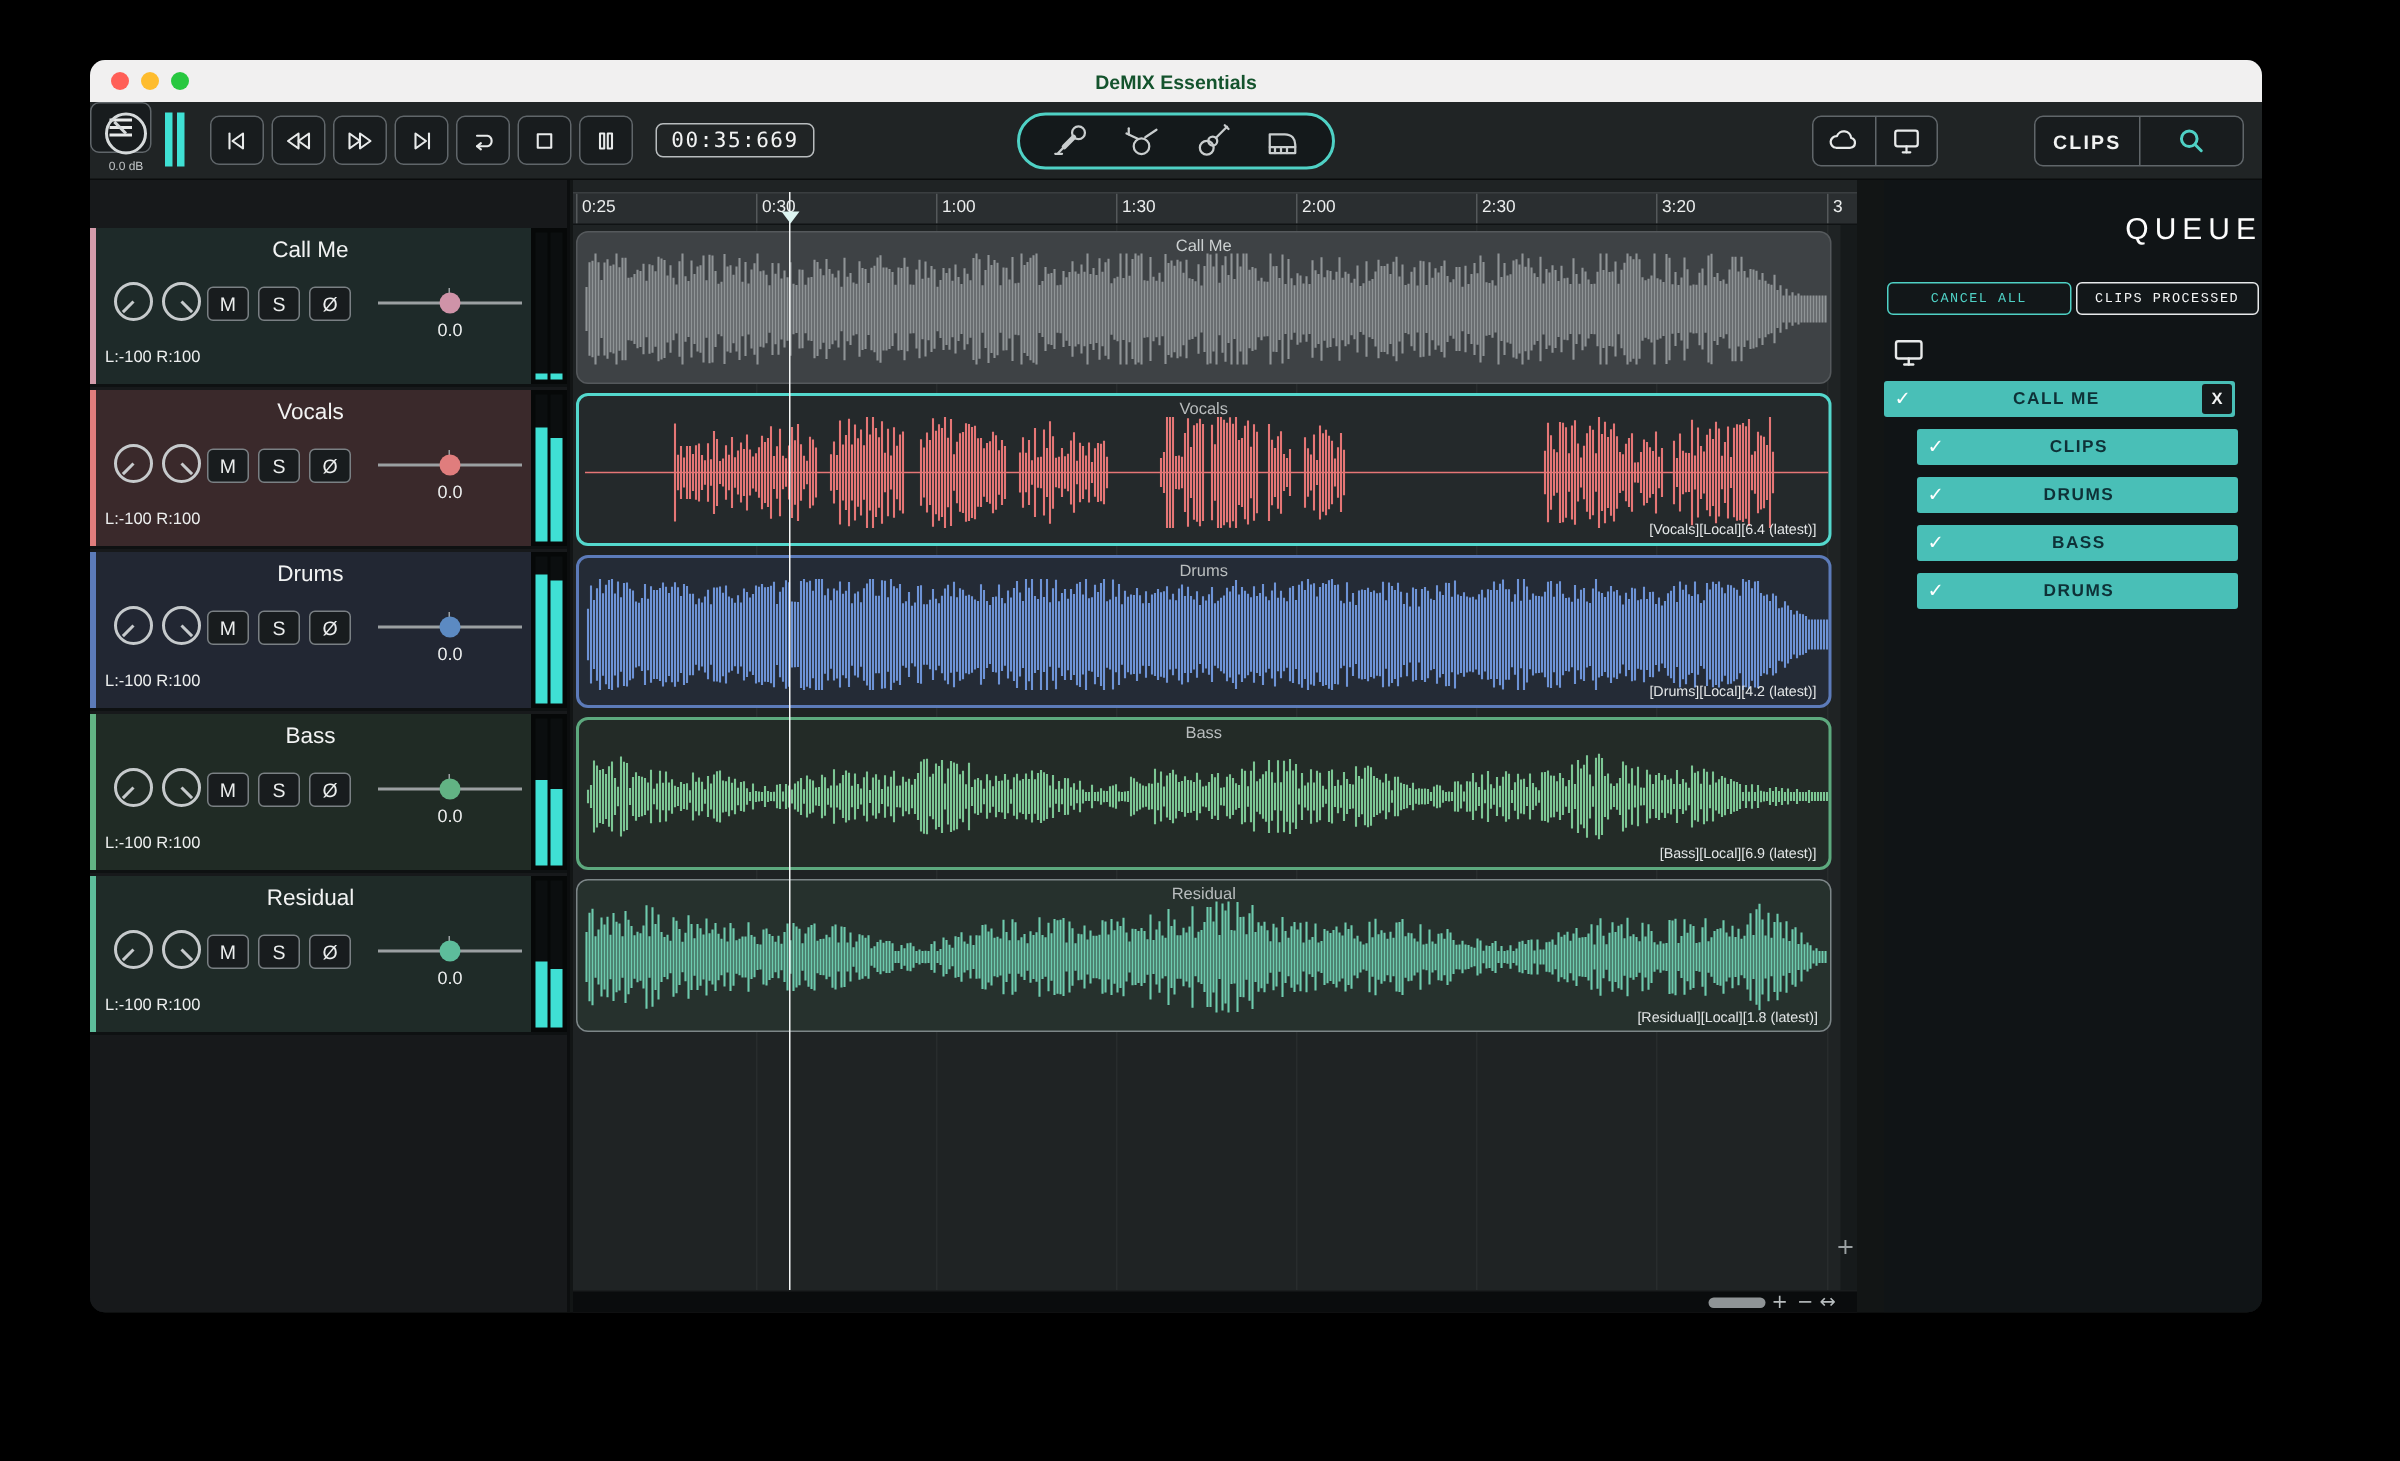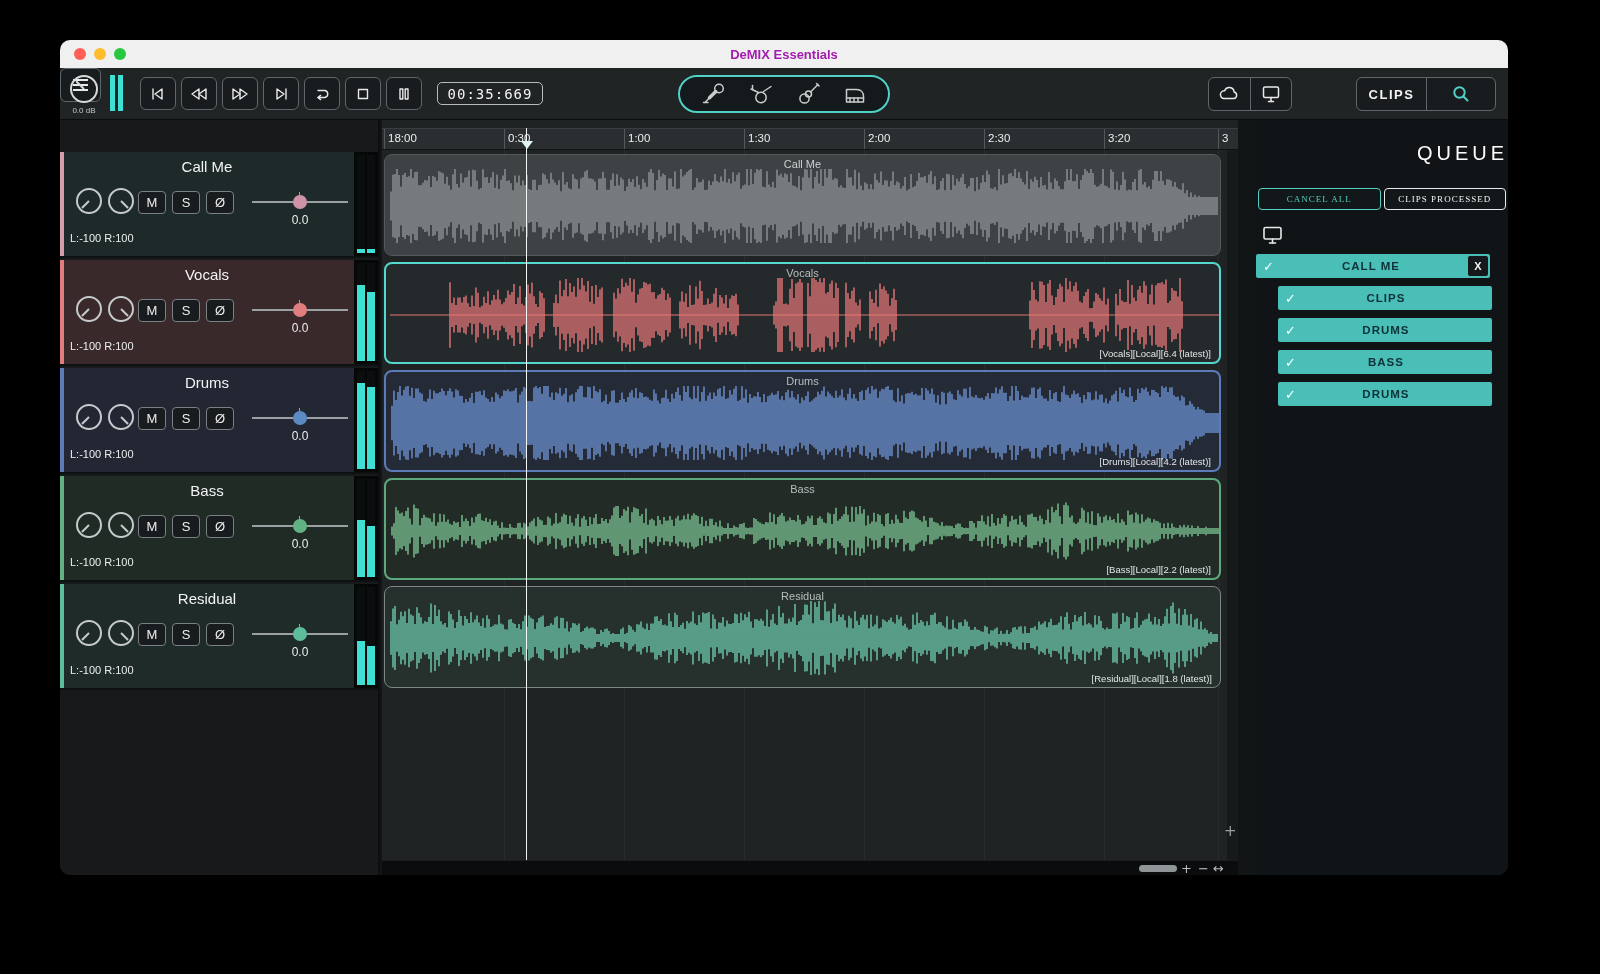--- a/index.html
+++ b/index.html
@@ -5,21 +5,21 @@
   *{margin:0;padding:0;box-sizing:border-box}
   html,body{width:1600px;height:974px;background:#000;overflow:hidden;
     font-family:"Liberation Sans",sans-serif;-webkit-font-smoothing:antialiased}
   #window{position:absolute;left:60px;top:40px;width:1448px;height:835px;
     background:#17191b;border-radius:10px;overflow:hidden;box-shadow:0 25px 70px rgba(0,0,0,.8)}
   
   #titlebar{height:28px;background:#f1f0f0;position:relative;display:flex;align-items:center;justify-content:center}
   .lights{position:absolute;left:14px;top:8px;display:flex;gap:8px}
   .light{width:12px;height:12px;border-radius:50%}
   .light.red{background:#ff5f57}.light.yellow{background:#febc2e}.light.green{background:#28c840}
-  #win-title{font-size:13px;font-weight:700;color:#a21caf}
+  #win-title{font-size:13px;font-weight:700;color:#14532d}
   
   #toolbar{position:absolute;left:0;top:28px;width:1448px;height:52px;background:#202425;border-bottom:1px solid #0a0c0d}
   #toolbar svg{display:block}
   .tb-abs{position:absolute}
   #master-knob{left:10px;top:7px;width:28px;height:28px;border:2.5px solid #d6dadb;border-radius:50%}
   #master-knob .ptr{position:absolute;left:50%;top:50%;width:2px;height:11px;margin-left:-1px;background:#d6dadb;
     transform-origin:top center;transform:rotate(135deg)}
   #master-label{left:6px;top:38px;width:36px;text-align:center;font-size:8px;color:#c3c7c9}
   #master-meter{left:50px;top:7px;height:36px;display:flex;gap:3px;align-items:flex-end}
   #master-meter i{display:block;width:5px;height:100%;background:#3fe0d4}
@@ -87,21 +87,21 @@
   #v-strip{position:absolute;left:845px;top:30px;width:11px;height:710px;background:#161a1b;z-index:1}
   #v-zoom{position:absolute;left:842px;top:702px;font-size:15px;color:#9aa0a2;z-index:3;font-family:"DejaVu Sans",sans-serif}
   #h-scroll{position:absolute;left:0;top:740px;width:856px;height:15px;background:#0a0c0d;border-top:1px solid #1a1d1e;z-index:5}
   #h-thumb{position:absolute;left:757px;top:4px;width:38px;height:7px;border-radius:3.5px;background:#8f9496}
   .zoom-ctl{position:absolute;top:0px;font-size:13px;color:#b8bdbf;font-family:"DejaVu Sans",sans-serif}
   #zoom-in{left:799px}#zoom-out{left:816px}#zoom-fit{left:831px}
   
   #queue-title{position:absolute;left:0;right:0;top:22px;text-align:right;font-size:20px;letter-spacing:4px;color:#fdfdfd}
   #queue-btns{position:absolute;left:2px;top:68px;width:248px;display:flex;gap:3px}
   .q-btn{flex:1;height:22px;background:#121719;border-radius:4px;font-size:9px;letter-spacing:1px;
-    display:flex;align-items:center;justify-content:center;font-family:Liberation Serif, serif}
+    display:flex;align-items:center;justify-content:center;font-family:Liberation Mono, monospace}
   #cancel-all{border:1px solid #4fd1c5;color:#4fd1c5}
   #clear-processed{border:1px solid #e8eaeb;color:#f4f5f5}
   #queue-monitor{position:absolute;left:4px;top:104px}
   #queue-monitor svg{stroke:#e8eaea;fill:none;stroke-width:1.6;stroke-linecap:round}
   .q-row{position:absolute;height:24px;background:#49bfb7;border-radius:2px;display:flex;align-items:center}
   #q-job{left:0;top:134px;width:234px}
   .q-check{color:#fff;font-size:13px;font-weight:700;margin-left:7px;font-family:"DejaVu Sans",sans-serif}
   .q-label{flex:1;text-align:center;color:#0e3137;font-weight:700;font-size:11.5px;letter-spacing:1px}
   .q-x{width:20px;height:20px;margin-right:2px;background:#15191b;border-radius:2px;color:#f2f3f3;
     font-size:11px;font-weight:700;display:flex;align-items:center;justify-content:center}
@@ -386,21 +386,21 @@
       <div class="m-bar">
               <div class="m-fill" style="height: 40%;"></div>
             </div>
     </div>
   </div>
       </div>
 
     <div id="wave-area">
       <div id="ruler">
           <div class="tick" style="left: 2px;">
-            <span>18:00</span>
+            <span>0:25</span>
           </div>
           <div class="tick" style="left: 122px;">
             <span>0:30</span>
           </div>
           <div class="tick" style="left: 242px;">
             <span>1:00</span>
           </div>
           <div class="tick" style="left: 362px;">
             <span>1:30</span>
           </div>
@@ -447,21 +447,21 @@
     <svg class="wave" viewBox="0 0 829 76" width="829" height="76">
               <path d="M2 20.8V55.2M4 5.4V70.6M6 15.0V61.0M8 7.1V68.9M10 1.0V75.0M12 10.5V65.5M14 4.8V71.2M16 1.6V74.4M18 1.0V75.0M20 10.7V65.3M22 2.7V73.3M24 13.1V62.9M26 3.6V72.4M28 3.4V72.6M30 7.5V68.5M32 8.7V67.3M34 16.0V60.0M36 16.8V59.2M38 13.6V62.4M40 4.4V71.6M42 14.1V61.9M44 5.8V70.2M46 8.3V67.7M48 8.3V67.7M50 7.0V69.0M52 3.4V72.6M54 6.1V69.9M56 10.3V65.7M58 6.1V69.9M60 3.2V72.8M62 6.5V69.5M64 12.4V63.6M66 4.3V71.7M68 5.6V70.4M70 10.8V65.2M72 10.9V65.1M74 17.8V58.2M76 14.0V62.0M78 16.7V59.3M80 12.7V63.3M82 8.1V67.9M84 17.9V58.1M86 6.7V69.3M88 6.7V69.3M90 6.0V70.0M92 10.1V65.9M94 5.3V70.7M96 12.6V63.4M98 13.9V62.1M100 16.8V59.2M102 11.9V64.1M104 16.7V59.3M106 7.4V68.6M108 9.6V66.4M110 13.3V62.7M112 11.0V65.0M114 5.3V70.7M116 6.1V69.9M118 4.3V71.7M120 6.5V69.5M122 6.3V69.7M124 5.5V70.5M126 2.9V73.1M128 17.6V58.4M130 9.5V66.5M132 6.5V69.5M134 1.9V74.1M136 3.2V72.8M138 16.0V60.0M140 16.1V59.9M142 16.3V59.7M144 2.4V73.6M146 1.0V75.0M148 3.2V72.8M150 2.1V73.9M152 8.8V67.2M154 1.0V75.0M156 1.0V75.0M158 1.0V75.0M160 11.9V64.1M162 7.4V68.6M164 15.1V60.9M166 7.3V68.7M168 8.6V67.4M170 2.7V73.3M172 10.8V65.2M174 8.8V67.2M176 3.0V73.0M178 17.2V58.8M180 10.6V65.4M182 9.3V66.7M184 16.5V59.5M186 7.2V68.8M188 4.0V72.0M190 1.0V75.0M192 1.0V75.0M194 12.2V63.8M196 12.2V63.8M198 1.8V74.2M200 2.2V73.8M202 13.2V62.8M204 1.0V75.0M206 5.9V70.1M208 7.2V68.8M210 4.3V71.7M212 17.2V58.8M214 15.8V60.2M216 9.7V66.3M218 18.9V57.1M220 16.7V59.3M222 5.7V70.3M224 5.2V70.8M226 17.8V58.2M228 17.8V58.2M230 14.9V61.1M232 7.6V68.4M234 14.1V61.9M236 17.1V58.9M238 12.1V63.9M240 7.4V68.6M242 4.9V71.1M244 12.5V63.5M246 2.9V73.1M248 13.2V62.8M250 7.2V68.8M252 8.1V67.9M254 12.1V63.9M256 11.5V64.5M258 12.5V63.5M260 14.7V61.3M262 15.7V60.3M264 4.5V71.5M266 8.4V67.6M268 15.6V60.4M270 18.4V57.6M272 13.0V63.0M274 12.6V63.4M276 4.7V71.3M278 13.7V62.3M280 17.1V58.9M282 8.7V67.3M284 13.4V62.6M286 7.0V69.0M288 2.4V73.6M290 10.0V66.0M292 15.7V60.3M294 1.0V75.0M296 6.9V69.1M298 1.0V75.0M300 12.4V63.6M302 14.3V61.7M304 1.0V75.0M306 13.0V63.0M308 1.0V75.0M310 16.5V59.5M312 7.1V68.9M314 1.5V74.5M316 15.8V60.2M318 10.4V65.6M320 7.6V68.4M322 14.1V61.9M324 7.6V68.4M326 11.0V65.0M328 4.2V71.8M330 3.0V73.0M332 11.3V64.7M334 1.0V75.0M336 13.9V62.1M338 13.1V62.9M340 4.9V71.1M342 9.6V66.4M344 3.7V72.3M346 1.0V75.0M348 15.9V60.1M350 14.7V61.3M352 1.3V74.7M354 12.9V63.1M356 4.3V71.7M358 17.8V58.2M360 8.9V67.1M362 12.9V63.1M364 11.3V64.7M366 11.6V64.4M368 7.0V69.0M370 11.9V64.1M372 17.2V58.8M374 9.1V66.9M376 17.0V59.0M378 11.3V64.7M380 10.3V65.7M382 7.7V68.3M384 9.9V66.1M386 9.2V66.8M388 5.9V70.1M390 14.6V61.4M392 10.9V65.1M394 15.2V60.8M396 7.3V68.7M398 4.7V71.3M400 12.4V63.6M402 6.1V69.9M404 12.3V63.7M406 14.6V61.4M408 9.2V66.8M410 18.3V57.7M412 12.5V63.5M414 15.3V60.7M416 11.1V64.9M418 6.4V69.6M420 17.1V58.9M422 15.5V60.5M424 13.5V62.5M426 12.0V64.0M428 6.8V69.2M430 9.4V66.6M432 5.7V70.3M434 1.6V74.4M436 11.4V64.6M438 6.4V69.6M440 8.8V67.2M442 10.9V65.1M444 13.1V62.9M446 5.8V70.2M448 12.4V63.6M450 10.4V65.6M452 4.3V71.7M454 12.6V63.4M456 15.2V60.8M458 8.7V67.3M460 3.3V72.7M462 13.5V62.5M464 8.9V67.1M466 13.5V62.5M468 15.9V60.1M470 6.9V69.1M472 5.6V70.4M474 15.0V61.0M476 4.9V71.1M478 2.5V73.5M480 8.4V67.6M482 1.0V75.0M484 4.7V71.3M486 3.8V72.2M488 12.7V63.3M490 6.3V69.7M492 3.7V72.3M494 4.3V71.7M496 1.9V74.1M498 1.0V75.0M500 5.0V71.0M502 4.7V71.3M504 15.5V60.5M506 17.2V58.8M508 3.2V72.8M510 16.2V59.8M512 10.3V65.7M514 18.4V57.6M516 8.7V67.3M518 8.0V68.0M520 8.3V67.7M522 6.8V69.2M524 9.7V66.3M526 8.7V67.3M528 10.5V65.5M530 10.2V65.8M532 2.9V73.1M534 15.1V60.9M536 3.3V72.7M538 5.6V70.4M540 8.4V67.6M542 3.5V72.5M544 9.5V66.5M546 17.6V58.4M548 10.2V65.8M550 19.4V56.6M552 6.7V69.3M554 7.7V68.3M556 19.3V56.7M558 7.7V68.3M560 6.4V69.6M562 8.9V67.1M564 14.2V61.8M566 15.0V61.0M568 5.2V70.8M570 9.4V66.6M572 11.6V64.4M574 3.5V72.5M576 3.7V72.3M578 12.9V63.1M580 2.0V74.0M582 11.4V64.6M584 12.4V63.6M586 9.9V66.1M588 12.7V63.3M590 13.3V62.7M592 12.8V63.2M594 14.7V61.3M596 11.2V64.8M598 8.1V67.9M600 13.4V62.6M602 7.9V68.1M604 8.3V67.7M606 2.6V73.4M608 8.4V67.6M610 4.2V71.8M612 1.3V74.7M614 7.8V68.2M616 7.8V68.2M618 16.1V59.9M620 11.1V64.9M622 1.0V75.0M624 15.5V60.5M626 1.0V75.0M628 6.0V70.0M630 14.9V61.1M632 10.6V65.4M634 12.2V63.8M636 12.3V63.7M638 12.6V63.4M640 9.5V66.5M642 2.8V73.2M644 2.4V73.6M646 12.9V63.1M648 4.2V71.8M650 2.5V73.5M652 10.8V65.2M654 13.6V62.4M656 13.4V62.6M658 16.1V59.9M660 5.0V71.0M662 14.1V61.9M664 8.2V67.8M666 7.0V69.0M668 16.0V60.0M670 17.0V59.0M672 7.3V68.7M674 1.0V75.0M676 9.4V66.6M678 10.3V65.7M680 13.0V63.0M682 9.3V66.7M684 5.6V70.4M686 9.3V66.7M688 8.3V67.7M690 12.0V64.0M692 18.0V58.0M694 10.1V65.9M696 14.3V61.7M698 6.9V69.1M700 7.4V68.6M702 15.2V60.8M704 14.5V61.5M706 6.2V69.8M708 14.4V61.6M710 9.7V66.3M712 9.5V66.5M714 17.6V58.4M716 13.4V62.6M718 18.6V57.4M720 15.6V60.4M722 10.5V65.5M724 8.9V67.1M726 5.7V70.3M728 16.4V59.6M730 2.6V73.4M732 8.1V67.9M734 4.8V71.2M736 11.2V64.8M738 12.3V63.7M740 2.6V73.4M742 11.1V64.9M744 17.0V59.0M746 15.1V60.9M748 3.7V72.3M750 8.0V68.0M752 2.9V73.1M754 4.4V71.6M756 2.6V73.4M758 6.7V69.3M760 10.5V65.5M762 4.8V71.2M764 5.1V70.9M766 6.9V69.1M768 8.1V67.9M770 12.1V63.9M772 1.0V75.0M774 2.9V73.1M776 1.7V74.3M778 7.1V68.9M780 2.6V73.4M782 2.3V73.7M784 10.3V65.7M786 12.1V63.9M788 11.4V64.6M790 15.6V60.4M792 10.6V65.4M794 12.2V63.8M796 20.5V55.5M798 20.0V56.0M800 15.9V60.1M802 18.7V57.3M804 21.6V54.4M806 24.6V51.4M808 22.1V53.9M810 24.2V51.8M812 24.5V51.5M814 25.6V50.4M816 28.0V48.0M818 28.0V48.0M820 28.0V48.0M822 28.0V48.0M824 28.0V48.0M826 28.0V48.0M828 28.0V48.0" stroke="#6d93d6" stroke-width="1.4" fill="none"></path>
             </svg>
     <div class="clip-tag">[Drums][Local][4.2 (latest)]</div>
   </div>
           <div class="clip" style="top: 358px; background: rgb(35, 43, 39); border-color: rgb(93, 169, 126); border-width: 2px; --ttl: #b9bdbe;">
     <div class="clip-title">Bass</div>
     <svg class="wave" viewBox="0 0 829 76" width="829" height="76">
               <path d="M2 33.5V42.5M4 30.3V45.7M6 14.0V62.0M8 17.4V58.6M10 20.4V55.6M12 19.6V56.4M14 23.0V53.0M16 17.9V58.1M18 14.6V61.4M20 25.6V50.4M22 31.5V44.5M24 11.4V64.6M26 14.9V61.1M28 15.7V60.3M30 32.3V43.7M32 25.0V51.0M34 21.8V54.2M36 24.3V51.7M38 24.8V51.2M40 25.6V50.4M42 28.7V47.3M44 20.2V55.8M46 32.8V43.2M48 29.3V46.7M50 20.8V55.2M52 28.8V47.2M54 21.4V54.6M56 28.7V47.3M58 26.5V49.5M60 30.8V45.2M62 31.7V44.3M64 28.3V47.7M66 29.7V46.3M68 29.1V46.9M70 33.9V42.1M72 22.0V54.0M74 28.2V47.8M76 25.4V50.6M78 28.1V47.9M80 33.1V42.9M82 24.4V51.6M84 29.4V46.6M86 23.4V52.6M88 21.1V54.9M90 20.6V55.4M92 27.3V48.7M94 27.9V48.1M96 24.8V51.2M98 28.9V47.1M100 26.2V49.8M102 32.1V43.9M104 28.4V47.6M106 27.8V48.2M108 32.5V43.5M110 35.0V41.0M112 29.3V46.7M114 34.4V41.6M116 34.7V41.3M118 35.0V41.0M120 31.0V45.0M122 34.3V41.7M124 35.0V41.0M126 34.8V41.2M128 30.1V45.9M130 29.7V46.3M132 34.6V41.4M134 29.7V46.3M136 30.7V45.3M138 33.4V42.6M140 29.4V46.6M142 27.8V48.2M144 25.6V50.4M146 33.2V42.8M148 24.0V52.0M150 26.5V49.5M152 27.4V48.6M154 32.0V44.0M156 31.7V44.3M158 23.5V52.5M160 25.2V50.8M162 32.5V43.5M164 30.6V45.4M166 19.9V56.1M168 30.6V45.4M170 29.2V46.8M172 23.6V52.4M174 20.7V55.3M176 22.1V53.9M178 30.9V45.1M180 22.7V53.3M182 29.6V46.4M184 32.7V43.3M186 25.2V50.8M188 21.3V54.7M190 33.7V42.3M192 25.3V50.7M194 23.1V52.9M196 26.8V49.2M198 33.0V43.0M200 23.9V52.1M202 31.3V44.7M204 24.8V51.2M206 20.9V55.1M208 30.9V45.1M210 30.7V45.3M212 24.9V51.1M214 28.1V47.9M216 26.1V49.9M218 30.1V45.9M220 26.3V49.7M222 22.4V53.6M224 14.6V61.4M226 13.1V62.9M228 12.9V63.1M230 24.9V51.1M232 22.8V53.2M234 16.0V60.0M236 17.7V58.3M238 13.7V62.3M240 29.4V46.6M242 19.3V56.7M244 14.3V61.7M246 15.3V60.7M248 16.1V59.9M250 23.1V52.9M252 20.9V55.1M254 29.9V46.1M256 15.5V60.5M258 31.7V44.3M260 26.7V49.3M262 25.6V50.4M264 27.2V48.8M266 32.8V43.2M268 23.1V52.9M270 27.1V48.9M272 31.2V44.8M274 24.1V51.9M276 27.7V48.3M278 27.4V48.6M280 23.0V53.0M282 26.8V49.2M284 33.1V42.9M286 25.2V50.8M288 22.8V53.2M290 27.4V48.6M292 26.4V49.6M294 22.6V53.4M296 26.3V49.7M298 20.7V55.3M300 26.5V49.5M302 22.4V53.6M304 20.3V55.7M306 21.9V54.1M308 23.0V53.0M310 30.7V45.3M312 23.7V52.3M314 33.2V42.8M316 27.7V48.3M318 32.9V43.1M320 25.7V50.3M322 25.8V50.2M324 31.9V44.1M326 29.2V46.8M328 33.5V42.5M330 27.5V48.5M332 33.4V42.6M334 35.0V41.0M336 35.0V41.0M338 30.2V45.8M340 35.0V41.0M342 34.9V41.1M344 32.5V43.5M346 34.1V41.9M348 34.4V41.6M350 31.1V44.9M352 30.7V45.3M354 29.8V46.2M356 34.6V41.4M358 35.0V41.0M360 34.6V41.4M362 34.4V41.6M364 24.9V51.1M366 25.9V50.1M368 28.2V47.8M370 29.4V46.6M372 30.7V45.3M374 31.2V44.8M376 29.1V46.9M378 29.5V46.5M380 19.5V56.5M382 28.9V47.1M384 21.3V54.7M386 31.3V44.7M388 24.0V52.0M390 22.3V53.7M392 20.1V55.9M394 23.3V52.7M396 28.4V47.6M398 27.6V48.4M400 24.5V51.5M402 27.0V49.0M404 27.1V48.9M406 28.4V47.6M408 22.1V53.9M410 26.8V49.2M412 31.4V44.6M414 30.9V45.1M416 28.4V47.6M418 23.0V53.0M420 25.2V50.8M422 22.4V53.6M424 32.1V43.9M426 31.9V44.1M428 24.9V51.1M430 23.2V52.8M432 25.7V50.3M434 29.2V46.8M436 30.3V45.7M438 19.5V56.5M440 20.8V55.2M442 31.1V44.9M444 20.9V55.1M446 14.7V61.3M448 27.8V48.2M450 26.1V49.9M452 23.2V52.8M454 21.1V54.9M456 13.6V62.4M458 21.8V54.2M460 28.9V47.1M462 13.8V62.2M464 28.5V47.5M466 14.1V61.9M468 21.2V54.8M470 13.0V63.0M472 20.6V55.4M474 16.3V59.7M476 32.6V43.4M478 22.4V53.6M480 30.7V45.3M482 28.6V47.4M484 19.8V56.2M486 28.7V47.3M488 20.9V55.1M490 22.2V53.8M492 30.9V45.1M494 33.2V42.8M496 21.0V55.0M498 20.0V56.0M500 31.0V45.0M502 26.8V49.2M504 30.5V45.5M506 21.7V54.3M508 26.3V49.7M510 29.7V46.3M512 30.0V46.0M514 17.8V58.2M516 24.4V51.6M518 26.1V49.9M520 18.8V57.2M522 17.5V58.5M524 18.5V57.5M526 24.4V51.6M528 25.6V50.4M530 26.9V49.1M532 28.7V47.3M534 22.9V53.1M536 27.5V48.5M538 33.9V42.1M540 24.8V51.2M542 24.8V51.2M544 28.8V47.2M546 29.6V46.4M548 30.2V45.8M550 32.4V43.6M552 28.9V47.1M554 33.2V42.8M556 32.5V43.5M558 32.8V43.2M560 32.7V43.3M562 33.0V43.0M564 35.0V41.0M566 31.4V44.6M568 30.2V45.8M570 30.7V45.3M572 33.9V42.1M574 35.0V41.0M576 34.7V41.3M578 35.0V41.0M580 28.0V48.0M582 27.9V48.1M584 30.0V46.0M586 34.6V41.4M588 27.9V48.1M590 28.0V48.0M592 22.3V53.7M594 28.5V47.5M596 31.6V44.4M598 23.3V52.7M600 33.5V42.5M602 21.0V55.0M604 29.9V46.1M606 32.5V43.5M608 25.0V51.0M610 30.8V45.2M612 24.9V51.1M614 21.2V54.8M616 22.8V53.2M618 33.7V42.3M620 28.5V47.5M622 22.8V53.2M624 26.7V49.3M626 26.1V49.9M628 31.6V44.4M630 22.6V53.4M632 29.0V47.0M634 31.8V44.2M636 33.8V42.2M638 21.8V54.2M640 21.6V54.4M642 20.6V55.4M644 24.0V52.0M646 24.1V51.9M648 27.8V48.2M650 22.4V53.6M652 25.7V50.3M654 31.2V44.8M656 27.0V49.0M658 16.6V59.4M660 29.7V46.3M662 13.7V62.3M664 19.3V56.7M666 16.9V59.1M668 10.5V65.5M670 23.3V52.7M672 31.1V44.9M674 12.1V63.9M676 9.5V66.5M678 12.4V63.6M680 24.4V51.6M682 22.6V53.4M684 29.4V46.6M686 31.0V45.0M688 29.2V46.8M690 25.7V50.3M692 14.7V61.3M694 17.2V58.8M696 29.4V46.6M698 19.2V56.8M700 30.7V45.3M702 18.2V57.8M704 32.0V44.0M706 32.2V43.8M708 20.2V55.8M710 23.4V52.6M712 29.7V46.3M714 23.7V52.3M716 22.3V53.7M718 27.2V48.8M720 23.6V52.4M722 26.9V49.1M724 26.0V50.0M726 29.6V46.4M728 20.4V55.6M730 29.7V46.3M732 26.3V49.7M734 28.6V47.4M736 32.1V43.9M738 17.4V58.6M740 22.1V53.9M742 21.2V54.8M744 29.5V46.5M746 19.5V56.5M748 21.5V54.5M750 30.2V45.8M752 21.3V54.7M754 28.7V47.3M756 26.5V49.5M758 24.4V51.6M760 25.5V50.5M762 29.6V46.4M764 26.3V49.7M766 27.8V48.2M768 28.3V47.7M770 29.7V46.3M772 35.0V41.0M774 30.4V45.6M776 34.9V41.1M778 29.8V46.2M780 35.0V41.0M782 30.4V45.6M784 34.1V41.9M786 34.7V41.3M788 35.0V41.0M790 32.3V43.7M792 34.3V41.7M794 31.7V44.3M796 34.3V41.7M798 32.3V43.7M800 35.0V41.0M802 32.6V43.4M804 35.0V41.0M806 35.0V41.0M808 33.0V43.0M810 35.0V41.0M812 35.0V41.0M814 35.0V41.0M816 33.7V42.3M818 35.0V41.0M820 35.0V41.0M822 35.0V41.0M824 35.0V41.0M826 35.0V41.0M828 35.0V41.0" stroke="#7cc694" stroke-width="1.4" fill="none"></path>
             </svg>
-    <div class="clip-tag">[Bass][Local][2.2 (latest)]</div>
+    <div class="clip-tag">[Bass][Local][6.9 (latest)]</div>
   </div>
           <div class="clip" style="top: 466px; background: rgb(38, 49, 45); border-color: rgb(125, 134, 136); border-width: 1.5px; --ttl: #b9bdbe;">
     <div class="clip-title">Residual</div>
     <svg class="wave" viewBox="0 0 829 76" width="829" height="76">
               <path d="M2 21.3V54.7M4 8.5V67.5M6 5.9V70.1M8 24.2V51.8M10 19.7V56.3M12 11.7V64.3M14 16.3V59.7M16 11.2V64.8M18 23.1V52.9M20 8.7V67.3M22 14.5V61.5M24 15.7V60.3M26 24.1V51.9M28 7.3V68.7M30 13.1V62.9M32 17.3V58.7M34 23.5V52.5M36 21.2V54.8M38 22.1V53.9M40 17.0V59.0M42 3.5V72.5M44 24.1V51.9M46 4.9V71.1M48 16.0V60.0M50 9.7V66.3M52 21.3V54.7M54 24.6V51.4M56 23.1V52.9M58 27.2V48.8M60 11.5V64.5M62 13.9V62.1M64 19.4V56.6M66 27.9V48.1M68 21.9V54.1M70 10.1V65.9M72 16.0V60.0M74 25.5V50.5M76 16.0V60.0M78 18.9V57.1M80 23.0V53.0M82 12.3V63.7M84 22.2V53.8M86 19.6V56.4M88 15.4V60.6M90 22.5V53.5M92 25.9V50.1M94 18.3V57.7M96 27.7V48.3M98 15.3V60.7M100 18.9V57.1M102 26.9V49.1M104 25.8V50.2M106 24.3V51.7M108 24.4V51.6M110 14.8V61.2M112 23.4V52.6M114 24.5V51.5M116 29.3V46.7M118 29.6V46.4M120 19.7V56.3M122 19.0V57.0M124 22.7V53.3M126 24.0V52.0M128 27.9V48.1M130 23.9V52.1M132 29.2V46.8M134 21.3V54.7M136 15.6V60.4M138 26.8V49.2M140 15.4V60.6M142 17.7V58.3M144 19.1V56.9M146 28.9V47.1M148 22.4V53.6M150 18.1V57.9M152 16.7V59.3M154 15.6V60.4M156 27.1V48.9M158 26.0V50.0M160 25.8V50.2M162 23.2V52.8M164 24.8V51.2M166 17.5V58.5M168 16.3V59.7M170 28.3V47.7M172 17.7V58.3M174 18.0V58.0M176 28.3V47.7M178 21.6V54.4M180 31.5V44.5M182 27.7V48.3M184 22.9V53.1M186 23.5V52.5M188 25.2V50.8M190 23.5V52.5M192 32.1V43.9M194 30.9V45.1M196 28.0V48.0M198 26.5V49.5M200 28.5V47.5M202 27.4V48.6M204 27.4V48.6M206 28.9V47.1M208 34.0V42.0M210 34.0V42.0M212 30.0V46.0M214 32.1V43.9M216 28.9V47.1M218 28.5V47.5M220 30.9V45.1M222 34.0V42.0M224 33.0V43.0M226 34.0V42.0M228 33.9V42.1M230 34.0V42.0M232 29.3V46.7M234 27.5V48.5M236 34.0V42.0M238 32.7V43.3M240 25.0V51.0M242 26.6V49.4M244 29.8V46.2M246 31.8V44.2M248 24.2V51.8M250 24.6V51.4M252 21.5V54.5M254 27.6V48.4M256 29.1V46.9M258 23.6V52.4M260 30.0V46.0M262 23.5V52.5M264 23.6V52.4M266 16.6V59.4M268 16.3V59.7M270 21.0V55.0M272 19.0V57.0M274 25.1V50.9M276 24.5V51.5M278 25.7V50.3M280 13.2V62.8M282 21.3V54.7M284 26.9V49.1M286 12.8V63.2M288 14.9V61.1M290 26.9V49.1M292 24.9V51.1M294 22.7V53.3M296 28.8V47.2M298 20.9V55.1M300 23.3V52.7M302 21.5V54.5M304 11.5V64.5M306 23.4V52.6M308 24.9V51.1M310 15.1V60.9M312 22.2V53.8M314 12.6V63.4M316 13.5V62.5M318 13.1V62.9M320 12.0V64.0M322 28.4V47.6M324 14.4V61.6M326 18.9V57.1M328 28.8V47.2M330 22.5V53.5M332 22.8V53.2M334 17.0V59.0M336 26.4V49.6M338 20.4V55.6M340 23.8V52.2M342 23.9V52.1M344 23.1V52.9M346 13.5V62.5M348 14.3V61.7M350 23.0V53.0M352 12.7V63.3M354 20.2V55.8M356 14.3V61.7M358 17.3V58.7M360 11.8V64.2M362 21.6V54.4M364 27.7V48.3M366 19.2V56.8M368 19.3V56.7M370 20.7V55.3M372 18.7V57.3M374 20.7V55.3M376 26.1V49.9M378 9.6V66.4M380 26.7V49.3M382 19.7V56.3M384 14.1V61.9M386 23.6V52.4M388 25.1V50.9M390 6.0V70.0M392 17.3V58.7M394 13.0V63.0M396 23.5V52.5M398 23.5V52.5M400 18.5V57.5M402 21.7V54.3M404 17.6V58.4M406 4.1V71.9M408 25.1V50.9M410 21.2V54.8M412 20.0V56.0M414 14.7V61.3M416 4.6V71.4M418 4.7V71.3M420 14.4V61.6M422 1.0V75.0M424 23.3V52.7M426 2.3V73.7M428 7.0V69.0M430 1.0V75.0M432 20.0V56.0M434 20.3V55.7M436 1.4V74.6M438 11.4V64.6M440 11.1V64.9M442 22.9V53.1M444 8.8V67.2M446 3.4V72.6M448 21.3V54.7M450 14.8V61.2M452 17.1V58.9M454 14.5V61.5M456 20.2V55.8M458 27.5V48.5M460 15.8V60.2M462 18.3V57.7M464 28.2V47.8M466 11.3V64.7M468 20.7V55.3M470 25.1V50.9M472 17.5V58.5M474 14.7V61.3M476 19.6V56.4M478 15.1V60.9M480 28.3V47.7M482 14.5V61.5M484 26.5V49.5M486 24.6V51.4M488 15.7V60.3M490 28.4V47.6M492 27.4V48.6M494 19.3V56.7M496 20.5V55.5M498 22.0V54.0M500 20.0V56.0M502 17.6V58.4M504 21.7V54.3M506 23.6V52.4M508 15.0V61.0M510 19.3V56.7M512 16.8V59.2M514 25.7V50.3M516 23.8V52.2M518 27.6V48.4M520 29.7V46.3M522 28.9V47.1M524 14.5V61.5M526 24.8V51.2M528 12.5V63.5M530 22.9V53.1M532 20.1V55.9M534 21.8V54.2M536 25.8V50.2M538 21.2V54.8M540 25.2V50.8M542 15.0V61.0M544 14.7V61.3M546 12.7V63.3M548 24.1V51.9M550 21.9V54.1M552 22.2V53.8M554 25.7V50.3M556 27.6V48.4M558 16.2V59.8M560 29.6V46.4M562 29.2V46.8M564 19.7V56.3M566 27.7V48.3M568 29.1V46.9M570 22.5V53.5M572 22.2V53.8M574 25.9V50.1M576 19.4V56.6M578 21.6V54.4M580 26.6V49.4M582 29.9V46.1M584 29.7V46.3M586 27.1V48.9M588 29.6V46.4M590 30.0V46.0M592 31.2V44.8M594 31.8V44.2M596 25.7V50.3M598 27.0V49.0M600 33.8V42.2M602 30.3V45.7M604 30.6V45.4M606 28.7V47.3M608 27.4V48.6M610 34.0V42.0M612 30.7V45.3M614 34.0V42.0M616 33.5V42.5M618 30.1V45.9M620 34.0V42.0M622 32.3V43.7M624 27.8V48.2M626 27.1V48.9M628 29.4V46.6M630 26.7V49.3M632 26.3V49.7M634 33.6V42.4M636 26.3V49.7M638 33.0V43.0M640 33.0V43.0M642 28.1V47.9M644 27.8V48.2M646 26.3V49.7M648 29.8V46.2M650 21.5V54.5M652 24.5V51.5M654 23.2V52.8M656 21.2V54.8M658 27.2V48.8M660 22.3V53.7M662 18.7V57.3M664 25.2V50.8M666 24.9V51.1M668 24.7V51.3M670 22.4V53.6M672 16.2V59.8M674 29.6V46.4M676 16.9V59.1M678 12.2V63.8M680 23.8V52.2M682 29.5V46.5M684 21.9V54.1M686 14.9V61.1M688 21.3V54.7M690 17.2V58.8M692 16.1V59.9M694 25.5V50.5M696 11.9V64.1M698 24.2V51.8M700 22.9V53.1M702 24.6V51.4M704 27.5V48.5M706 15.2V60.8M708 24.4V51.6M710 16.1V59.9M712 20.7V55.3M714 28.1V47.9M716 29.6V46.4M718 27.5V48.5M720 29.0V47.0M722 28.7V47.3M724 13.3V62.7M726 13.7V62.3M728 12.5V63.5M730 28.6V47.4M732 24.0V52.0M734 12.9V63.1M736 21.8V54.2M738 16.1V59.9M740 17.3V58.7M742 28.7V47.3M744 28.1V47.9M746 18.1V57.9M748 12.2V63.8M750 27.5V48.5M752 24.8V51.2M754 20.7V55.3M756 19.4V56.6M758 18.8V57.2M760 13.5V62.5M762 21.6V54.4M764 24.4V51.6M766 17.1V58.9M768 24.6V51.4M770 19.1V56.9M772 25.9V50.1M774 23.8V52.2M776 16.3V59.7M778 8.8V67.2M780 23.4V52.6M782 6.1V69.9M784 2.5V73.5M786 13.0V63.0M788 23.7V52.3M790 8.5V67.5M792 25.2V50.8M794 14.7V61.3M796 9.1V66.9M798 14.8V61.2M800 25.5V50.5M802 14.1V61.9M804 27.3V48.7M806 19.5V56.5M808 18.2V57.8M810 29.3V46.7M812 21.6V54.4M814 29.5V46.5M816 28.3V47.7M818 30.1V45.9M820 33.6V42.4M822 32.1V43.9M824 34.0V42.0M826 34.0V42.0M828 34.0V42.0" stroke="#6ecbae" stroke-width="1.4" fill="none"></path>
             </svg>
     <div class="clip-tag">[Residual][Local][1.8 (latest)]</div>
   </div>
         </div>
       <div id="v-strip"></div>

